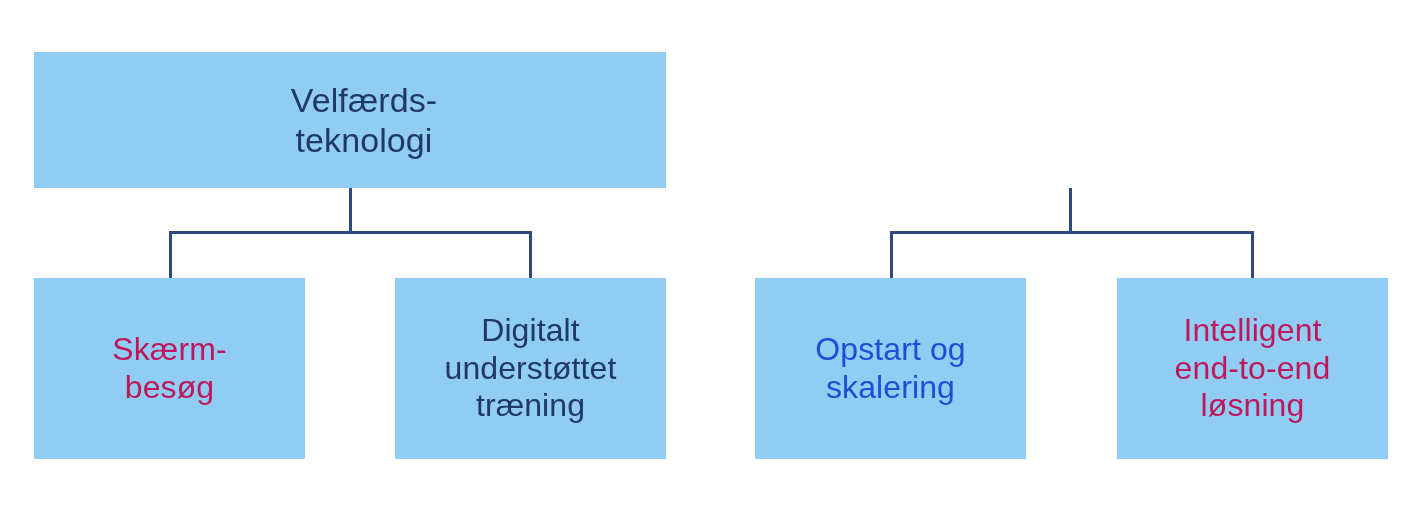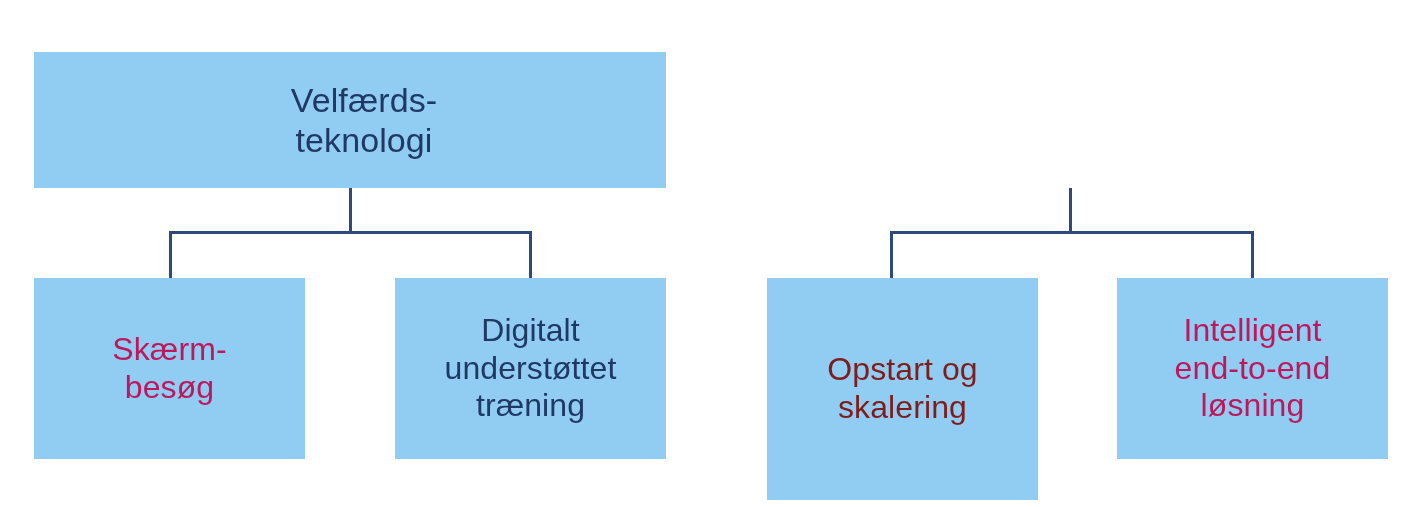--- a/index.html
+++ b/index.html
@@ -84,21 +84,21 @@
 understøttet
 træning</span>
   </div>
 
 
   <div class="connector v" style="left: 1069px; top: 188px; width: 3px; height: 46px; background: rgb(46, 74, 125);"></div>
   <div class="connector h" style="left: 890px; top: 231px; width: 364px; height: 3px; background: rgb(46, 74, 125);"></div>
   <div class="connector v" style="left: 890px; top: 231px; width: 3px; height: 47px; background: rgb(46, 74, 125);"></div>
   <div class="connector v" style="left: 1251px; top: 231px; width: 3px; height: 47px; background: rgb(46, 74, 125);"></div>
 
-  <div class="node leaf" style="left: 755px; top: 278px; width: 271px; height: 222px; background: rgb(145, 205, 242); color: #7f1d1d; margin-left: 12px;">
+  <div class="node leaf" style="left: 755px; top: 278px; width: 271px; height: 181px; background: rgb(145, 205, 242); color: #1d4ed8;">
     <span class="node-label">Opstart og
 skalering</span>
   </div>
 
   <div class="node leaf" style="left: 1117px; top: 278px; width: 271px; height: 181px; background: rgb(145, 205, 242); color: #be185d;">
     <span class="node-label">Intelligent
 end-to-end
 løsning</span>
   </div>
 

